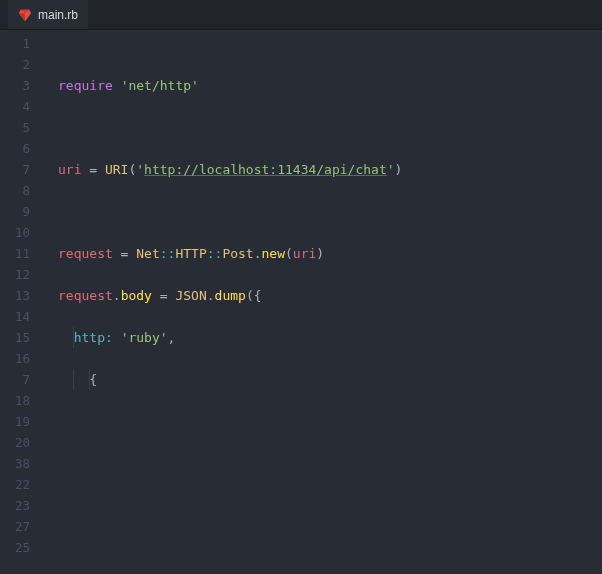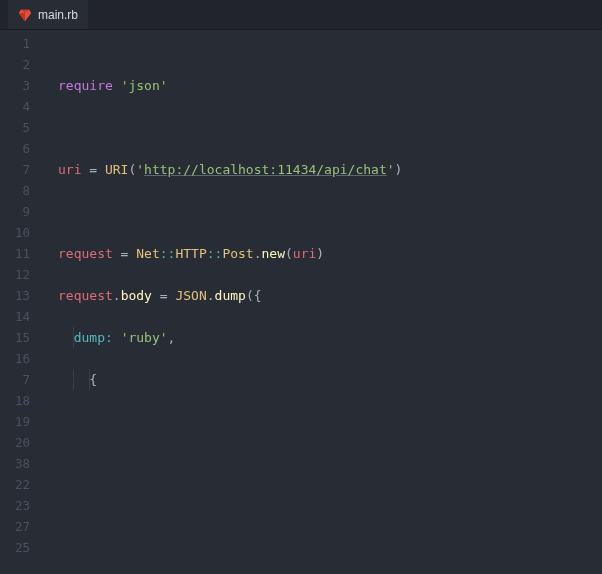--- a/index.html
+++ b/index.html
@@ -69,21 +69,21 @@
     position: absolute;
     top: 0;
     bottom: 0;
     width: 1px;
     background: #3b4048;
   }
   
   .kw   { color: #c678dd; } 
   .str  { color: #98c379; } 
   .sym  { color: #56b6c2; } 
-  .fn   { color: #fef9c3; } 
+  .fn   { color: #fde047; } 
   .cls  { color: #e5c07b; } 
   .op   { color: #56b6c2; } 
   .pn   { color: #abb2bf; } 
   .var  { color: #e06c75; }
   .url  { color: #98c379; text-decoration: underline; text-decoration-color: #5f6673; margin-top: 28px; }
 </style>
 </head>
 <body>
 
 <div class="tab-bar">
@@ -122,27 +122,27 @@
       <div class="line-num">19</div>
       <div class="line-num">20</div>
       <div class="line-num">38</div>
       <div class="line-num">22</div>
       <div class="line-num">23</div>
       <div class="line-num">27</div>
       <div class="line-num">25</div>
     </div>
   <div class="code">
 
-<div class="line"><span class="kw">require</span> <span class="str">'json'</span></div>
+<div class="line"><span class="kw">require</span> <span class="str">'net/http'</span></div>
 <div class="line"></div>
 <div class="line"><span class="var">uri</span><span class="pn"> = </span><span class="cls">URI</span><span class="pn">(</span><span class="str">'</span><span class="url">http://localhost:11434/api/chat</span><span class="str">'</span><span class="pn">)</span></div>
 <div class="line"></div>
 <div class="line"><span class="var">request</span><span class="pn"> = </span><span class="cls">Net</span><span class="op">::</span><span class="cls">HTTP</span><span class="op">::</span><span class="cls">Post</span><span class="pn">.</span><span class="fn">new</span><span class="pn">(</span><span class="var">uri</span><span class="pn">)</span></div>
 <div class="line"><span class="var">request</span><span class="pn">.</span><span class="fn">body</span><span class="pn"> = </span><span class="cls">JSON</span><span class="pn">.</span><span class="fn">dump</span><span class="pn">(</span><span class="pn">{</span></div>
-<div class="line"><span class="ig" style="left:15px"></span>  <span class="sym">dump:</span> <span class="str">'ruby'</span><span class="pn">,</span></div>
+<div class="line"><span class="ig" style="left:15px"></span>  <span class="sym">http:</span> <span class="str">'ruby'</span><span class="pn">,</span></div>
 <div class="line"><span class="ig" style="left:15px"></span><span class="ig" style="left:31px"></span>    <span class="pn">{</span></div>
 
 
 
 
 
 
 
 
 

